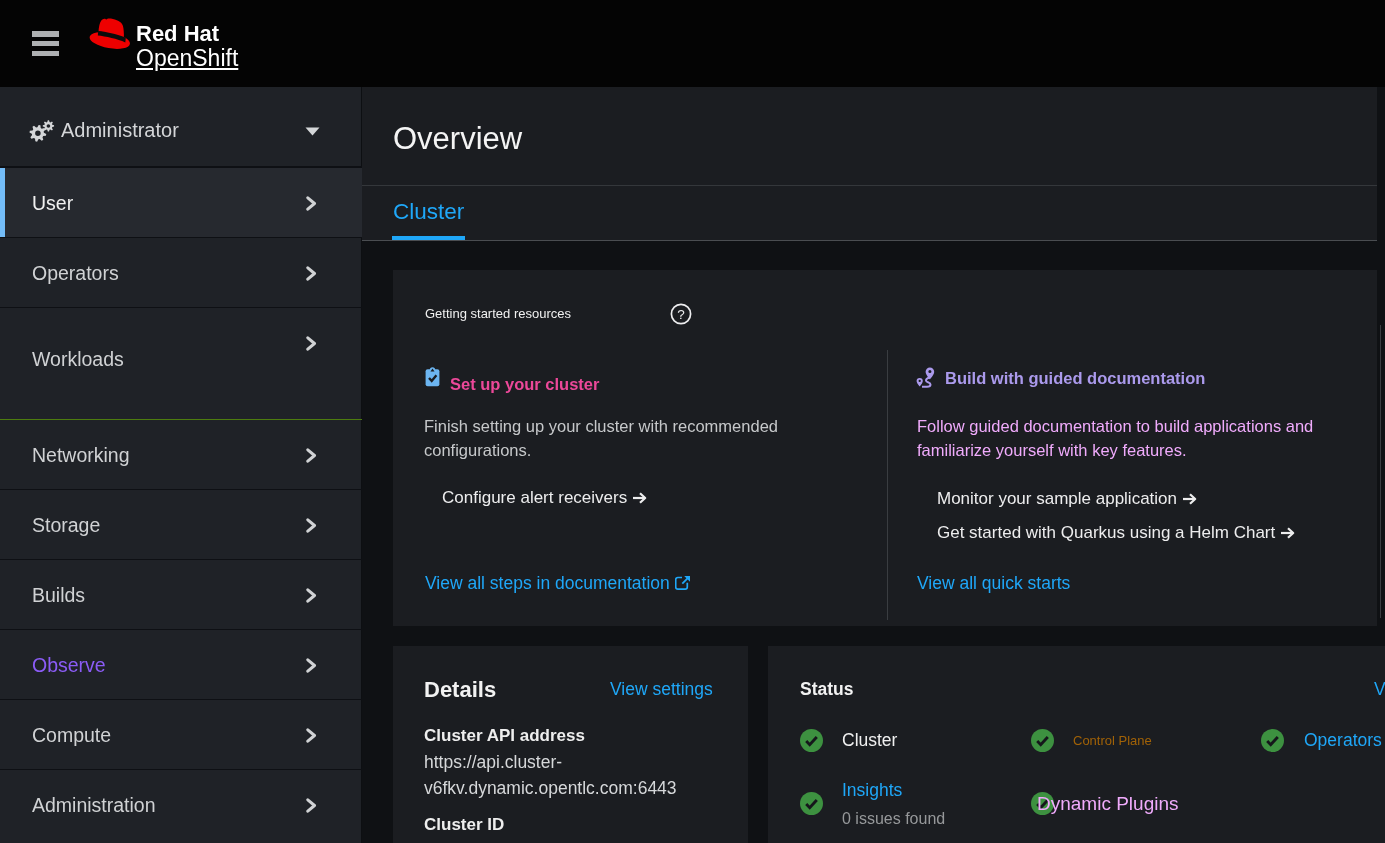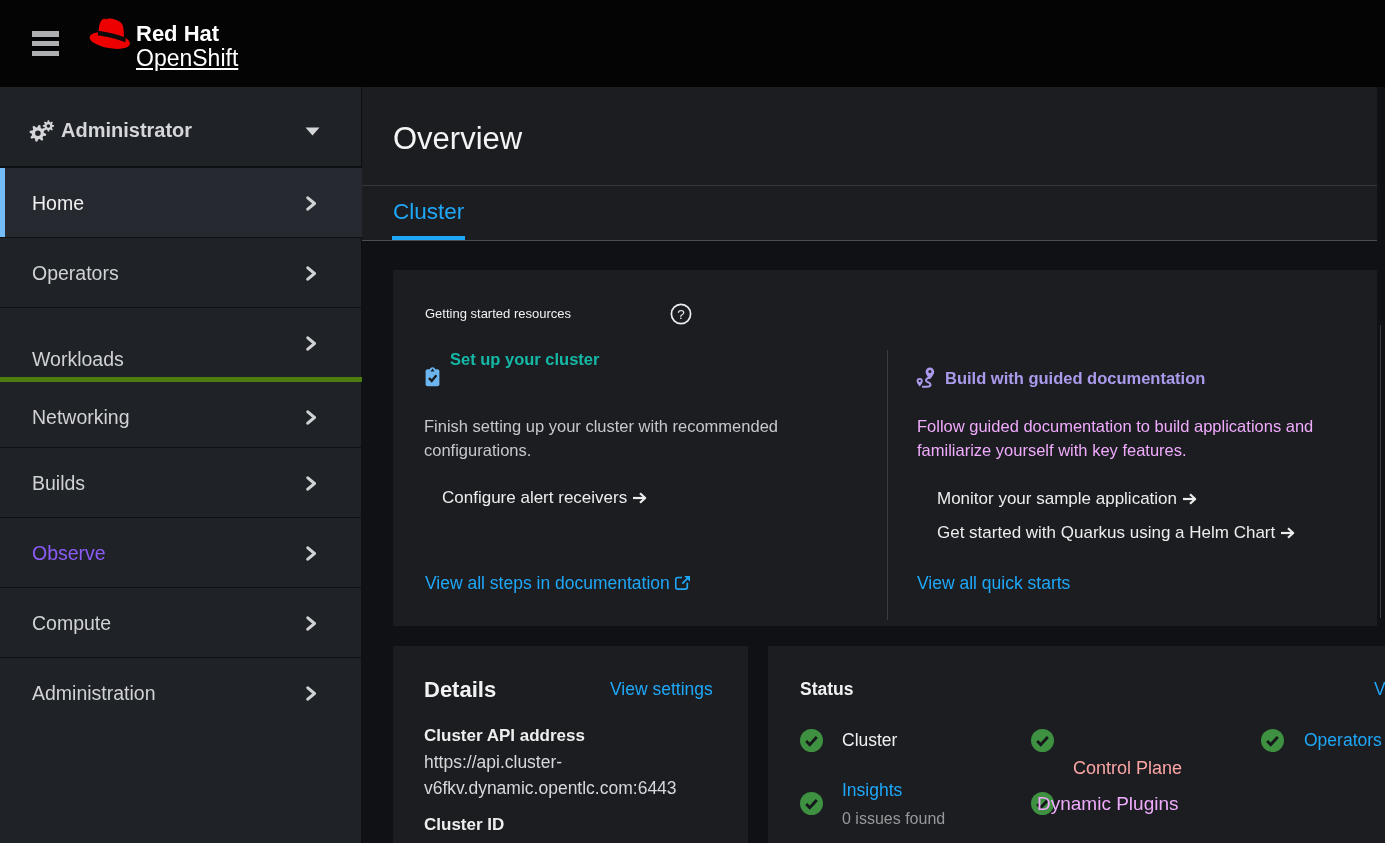--- a/index.html
+++ b/index.html
@@ -19,53 +19,59 @@
     <ellipse cx="20.8" cy="23.4" rx="20.4" ry="7.8" transform="rotate(10 20.8 23.4)" fill="#ee0000"></ellipse>
     <path d="M9.6 14.5 C 9.9 8 11.5 3.8 13.4 2.6 C 14.6 1.8 15.7 1.6 16.8 2.2 L 17.6 2.6 C 18 1.9 19 1.6 20.1 1.6 C 25 1.6 31.3 4.1 33.3 7.4 C 34.3 9.1 34.8 12.5 34.9 17.3 L 34.9 20.5 C 27 17.2 15.5 15 9.6 14.5 Z" fill="#ee0000"></path>
     <path d="M9.2 13.9 C 16.5 14.6 28 17 35.2 20 L 36.8 20.7 L 36.3 25.4 C 28.5 22 16.5 19.3 8.8 18.6 Z" fill="#0b0b0b"></path>
   </svg>
   <div class="abs" style="left:136px;top:22px;font-size:22px;font-weight:bold;color:#fff;line-height:23px;">Red&nbsp;Hat</div>
   <div class="abs" style="left:136px;top:46px;font-size:23px;font-weight:normal;color:#fff;line-height:24px;text-decoration:underline;">OpenShift</div>
 </div>
 
 <div class="abs" style="left:0;top:87px;width:362px;height:756px;background:#1f2227;border-right:1px solid #0d0f12;">
 
-  <div class="abs" style="left:0;top:0;width:362px;height:80px;border-bottom:1px solid #0e1014;font-weight:bold;">
+  <div class="abs" style="left:0;top:0;width:362px;height:80px;border-bottom:1px solid #0e1014;">
     <svg class="abs" style="left:29px;top:33px;" width="26" height="22" viewBox="0 0 28 24">
       <path fill-rule="evenodd" d="M18.66 15.35 L18.27 17.29 L15.34 17.58 L14.55 18.76 L15.38 21.58 L13.73 22.67 L11.45 20.80 L10.06 21.08 L8.65 23.66 L6.71 23.27 L6.42 20.34 L5.24 19.55 L2.42 20.38 L1.33 18.73 L3.20 16.45 L2.92 15.06 L0.34 13.65 L0.73 11.71 L3.66 11.42 L4.45 10.24 L3.62 7.42 L5.27 6.33 L7.55 8.20 L8.94 7.92 L10.35 5.34 L12.29 5.73 L12.58 8.66 L13.76 9.45 L16.58 8.62 L17.67 10.27 L15.80 12.55 L16.08 13.94 Z M12.50 14.50 A3.0 3.0 0 1 0 6.50 14.50 A3.0 3.0 0 1 0 12.50 14.50 Z" fill="#d4d6d8"></path>
       <path fill-rule="evenodd" d="M27.16 5.83 L27.16 7.17 L25.22 7.74 L24.86 8.61 L25.83 10.39 L24.89 11.33 L23.11 10.36 L22.24 10.72 L21.67 12.66 L20.33 12.66 L19.76 10.72 L18.89 10.36 L17.11 11.33 L16.17 10.39 L17.14 8.61 L16.78 7.74 L14.84 7.17 L14.84 5.83 L16.78 5.26 L17.14 4.39 L16.17 2.61 L17.11 1.67 L18.89 2.64 L19.76 2.28 L20.33 0.34 L21.67 0.34 L22.24 2.28 L23.11 2.64 L24.89 1.67 L25.83 2.61 L24.86 4.39 L25.22 5.26 Z M23.00 6.50 A2.0 2.0 0 1 0 19.00 6.50 A2.0 2.0 0 1 0 23.00 6.50 Z" fill="#d4d6d8"></path>
     </svg>
     <div class="abs" style="left:61px;top:31px;font-size:20px;color:#d4d6d8;line-height:24px;">Administrator</div>
     <svg class="abs" style="left:305px;top:40px;" width="15" height="9" viewBox="0 0 15 9">
         <path d="M0.5 0.5 H14.5 L7.5 8.5 Z" fill="#d4d6d8"></path>
       </svg>
   </div>
 
   <div class="abs" style="left:0;top:80px;width:362px;">
   <div style="position:relative;height:70px;border-top:1px solid #0e1014;background:#26292f;">
         <div style="position:absolute;left:0;top:0;width:5px;height:100%;background:#73bcf7;"></div>
-        <div style="position:absolute;left:32px;top:23px;font-size:19.5px;line-height:24px;color:#f0f0f0;">Home</div>
+        <div style="position:absolute;left:32px;top:23px;font-size:19.5px;line-height:24px;color:#f0f0f0;">User</div>
         <svg style="position:absolute;left:306px;top:28px;" width="11" height="15" viewBox="0 0 11 15">
           <path d="M1.8 1.8 L8.5 7.5 L1.8 13.2" stroke="#d0d2d4" stroke-width="3" fill="none" stroke-linecap="round" stroke-linejoin="round"></path>
         </svg>
       </div>
   <div style="position:relative;height:70px;border-top:1px solid #0e1014;">
         <div style="position:absolute;left:32px;top:23px;font-size:19.5px;line-height:24px;color:#d0d2d4;">Operators</div>
         <svg style="position:absolute;left:306px;top:28px;" width="11" height="15" viewBox="0 0 11 15">
           <path d="M1.8 1.8 L8.5 7.5 L1.8 13.2" stroke="#d0d2d4" stroke-width="3" fill="none" stroke-linecap="round" stroke-linejoin="round"></path>
         </svg>
       </div>
   <div style="position:relative;height:70px;border-top:1px solid #0e1014;">
         <div style="position:absolute;left:32px;top:39px;font-size:19.5px;line-height:24px;color:#d0d2d4;">Workloads</div>
         <svg style="position:absolute;left:306px;top:28px;" width="11" height="15" viewBox="0 0 11 15">
           <path d="M1.8 1.8 L8.5 7.5 L1.8 13.2" stroke="#d0d2d4" stroke-width="3" fill="none" stroke-linecap="round" stroke-linejoin="round"></path>
         </svg>
       </div>
-  <div style="position:relative;height:70px;border-top:5px solid #4d7c0f;">
+  <div style="position:relative;height:70px;border-top:1px solid #4d7c0f;margin-top:42px;">
         <div style="position:absolute;left:32px;top:23px;font-size:19.5px;line-height:24px;color:#d0d2d4;">Networking</div>
+        <svg style="position:absolute;left:306px;top:28px;" width="11" height="15" viewBox="0 0 11 15">
+          <path d="M1.8 1.8 L8.5 7.5 L1.8 13.2" stroke="#d0d2d4" stroke-width="3" fill="none" stroke-linecap="round" stroke-linejoin="round"></path>
+        </svg>
+      </div>
+  <div style="position:relative;height:70px;border-top:1px solid #0e1014;">
+        <div style="position:absolute;left:32px;top:23px;font-size:19.5px;line-height:24px;color:#d0d2d4;">Storage</div>
         <svg style="position:absolute;left:306px;top:28px;" width="11" height="15" viewBox="0 0 11 15">
           <path d="M1.8 1.8 L8.5 7.5 L1.8 13.2" stroke="#d0d2d4" stroke-width="3" fill="none" stroke-linecap="round" stroke-linejoin="round"></path>
         </svg>
       </div>
   <div style="position:relative;height:70px;border-top:1px solid #0e1014;">
         <div style="position:absolute;left:32px;top:23px;font-size:19.5px;line-height:24px;color:#d0d2d4;">Builds</div>
         <svg style="position:absolute;left:306px;top:28px;" width="11" height="15" viewBox="0 0 11 15">
           <path d="M1.8 1.8 L8.5 7.5 L1.8 13.2" stroke="#d0d2d4" stroke-width="3" fill="none" stroke-linecap="round" stroke-linejoin="round"></path>
         </svg>
       </div>
@@ -105,21 +111,21 @@
 </svg>
 <div class="abs" style="left:887px;top:350px;width:1px;height:270px;background:#3a3d41;"></div>
 <div class="abs" style="left:1380px;top:325px;width:1px;height:293px;background:#3a3d41;"></div>
 
 <svg class="abs" style="left:425px;top:367px;" width="15" height="20" viewBox="0 0 15 20">
   <circle cx="7.5" cy="3" r="2.7" fill="#6cb5f1"></circle>
   <rect x="0.6" y="2.2" width="13.8" height="17" rx="2" fill="#6cb5f1"></rect>
   <path d="M7.5 1.6 L9.5 4.4 H5.5 Z" fill="#1b1d21"></path>
   <path d="M4 11 L6.7 13.9 L11.4 8.3" stroke="#1b1d21" stroke-width="2.4" fill="none"></path>
 </svg>
-<div class="abs" style="left:450px;top:349px;font-size:16.5px;font-weight:bold;color:#14b8a6;line-height:20px;">Set up your cluster</div>
+<div class="abs" style="left:450px;top:374px;font-size:16.5px;font-weight:bold;color:#ec4899;line-height:20px;">Set up your cluster</div>
 <div class="abs" style="left:424px;top:415px;width:365px;font-size:16.5px;color:#c6c8ca;line-height:23.6px;">Finish setting up your cluster with recommended configurations.</div>
 <div class="abs" style="left:442px;top:486.5px;font-size:17px;color:#ededee;line-height:21px;">Configure alert receivers <svg width="15" height="12" viewBox="0 0 15 12" style="vertical-align:-1px;">
       <path d="M1 6 H12" stroke="#ededee" stroke-width="2.2" fill="none"></path>
       <path d="M8 1.2 L13.2 6 L8 10.8" stroke="#ededee" stroke-width="2.2" fill="none" stroke-linejoin="round"></path>
     </svg></div>
 <div class="abs" style="left:425px;top:572px;font-size:17.5px;color:#1fa7f8;line-height:22px;">View all steps in documentation <svg width="16" height="15" viewBox="0 0 16 15" style="vertical-align:-1px;">
       <path d="M7 2.5 H2.8 A2.1 2.1 0 0 0 0.7 4.6 V12 A2.1 2.1 0 0 0 2.8 14.1 H10.2 A2.1 2.1 0 0 0 12.3 12 V7.8" fill="none" stroke="#1fa7f8" stroke-width="1.7"></path>
       <path d="M9.2 0.9 H15 V6.7 Z" fill="#1fa7f8"></path>
       <path d="M14 1.9 L7.3 8.6" stroke="#1fa7f8" stroke-width="1.9"></path>
     </svg></div>
@@ -153,21 +159,21 @@
 <div class="abs" style="left:1374px;top:678.5px;font-size:17.5px;color:#1fa7f8;line-height:21px;white-space:nowrap;">View alerts</div>
 <svg style="position:absolute;left:800px;top:728.5px;" width="23" height="23" viewBox="0 0 23 23">
     <circle cx="11.5" cy="11.5" r="11.5" fill="#3d9140"></circle>
     <path d="M6.2 12.1 L9.7 15.7 L16.8 8.1" stroke="#15171b" stroke-width="2.9" fill="none"></path>
   </svg>
 <div class="abs" style="left:842px;top:728.5px;font-size:17.5px;color:#f0f0f0;line-height:23px;">Cluster</div>
 <svg style="position:absolute;left:1030.5px;top:728.5px;" width="23" height="23" viewBox="0 0 23 23">
     <circle cx="11.5" cy="11.5" r="11.5" fill="#3d9140"></circle>
     <path d="M6.2 12.1 L9.7 15.7 L16.8 8.1" stroke="#15171b" stroke-width="2.9" fill="none"></path>
   </svg>
-<div class="abs" style="left:1073px;top:728.5px;font-size:18px;color:#fca5a5;line-height:23px;margin-top:28px;">Control Plane</div>
+<div class="abs" style="left:1073px;top:728.5px;font-size:13px;color:#a16207;line-height:23px;">Control Plane</div>
 <svg style="position:absolute;left:1261px;top:728.5px;" width="23" height="23" viewBox="0 0 23 23">
     <circle cx="11.5" cy="11.5" r="11.5" fill="#3d9140"></circle>
     <path d="M6.2 12.1 L9.7 15.7 L16.8 8.1" stroke="#15171b" stroke-width="2.9" fill="none"></path>
   </svg>
 <div class="abs" style="left:1304px;top:728.5px;font-size:17.5px;color:#1fa7f8;line-height:23px;white-space:nowrap;">Operators</div>
 <svg style="position:absolute;left:800px;top:792.3px;" width="23" height="23" viewBox="0 0 23 23">
     <circle cx="11.5" cy="11.5" r="11.5" fill="#3d9140"></circle>
     <path d="M6.2 12.1 L9.7 15.7 L16.8 8.1" stroke="#15171b" stroke-width="2.9" fill="none"></path>
   </svg>
 <div class="abs" style="left:842px;top:779.2px;font-size:17.5px;color:#1fa7f8;line-height:23px;">Insights</div>

